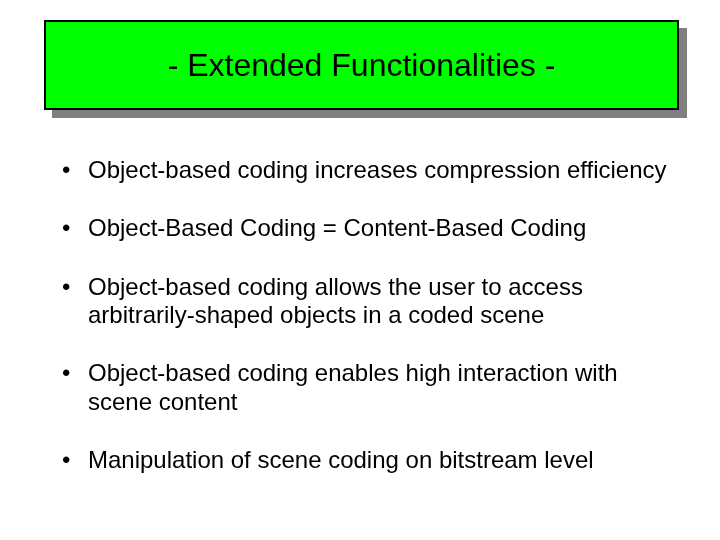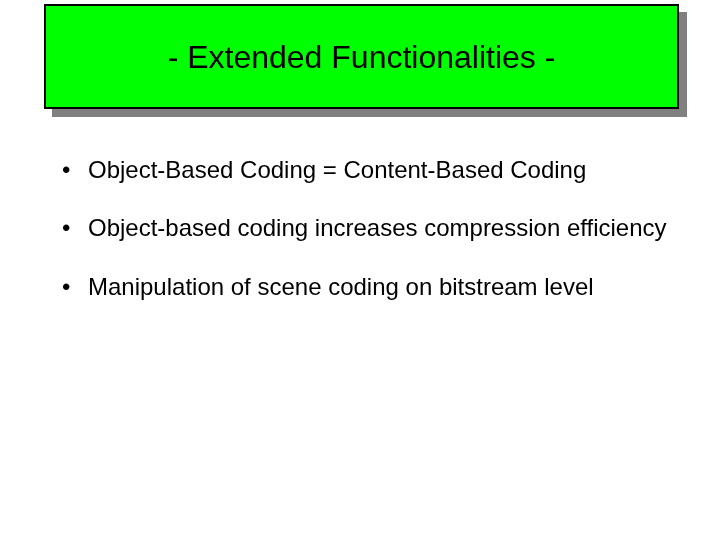--- a/index.html
+++ b/index.html
@@ -13,23 +13,23 @@
   }
   .slide {
     width: 720px;
     height: 540px;
     position: relative;
     box-sizing: border-box;
   }
   .title-wrap {
     position: absolute;
     left: 44px;
-    top: 4px;
+    top: 20px;
     width: 635px;
-    height: 105px;
+    height: 90px;
   }
   .title-shadow {
     position: absolute;
     left: 8px;
     top: 8px;
     width: 100%;
     height: 100%;
     background: #808080;
   }
   .title-box {
@@ -90,19 +90,21 @@
     <div class="title-shadow"></div>
     <div class="title-box">
       <div class="title-text">
         <span>- Extended Functionalities -</span><br>
       </div>
     </div>
   </div>
 
   <div class="bullets">
     <ul>
+      <li>Object-based coding increases compression efficiency</li>
       <li>Object-Based Coding = Content-Based Coding</li>
-      <li>Object-based coding increases compression efficiency</li>
+      <li>Object-based coding allows the user to access arbitrarily-shaped objects in a coded scene</li>
+      <li>Object-based coding enables high interaction with scene content</li>
       <li>Manipulation of scene coding on bitstream level</li>
     </ul>
   </div>
 
 </div>
 
 </body></html>

